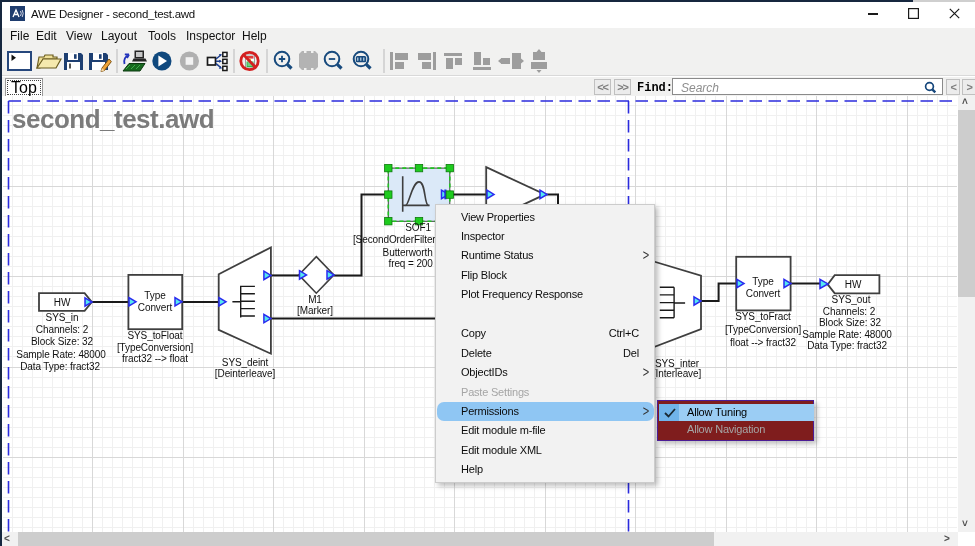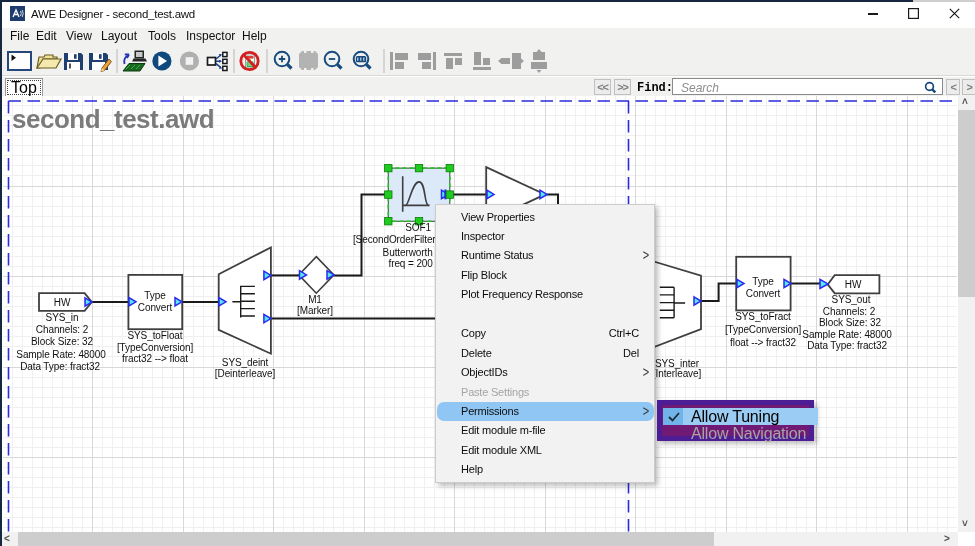--- a/index.html
+++ b/index.html
@@ -39,21 +39,21 @@
   .sbarrow { position:absolute; color:#4f4f4f; font-size:10px; font-weight:bold; }
   
   #cmenu { left:435px; top:204px; width:220px; height:279px; background:#f2f2f2; border:1px solid #cccccc; box-shadow:3px 3px 5px rgba(0,0,0,0.25); z-index:20; font-size:11px; letter-spacing:-0.2px; color:#0c0c0c; }
   .mrow { position:absolute; left:1px; width:217px; height:19.4px; line-height:19.4px; }
   .mtext { position:absolute; left:24px; }
   .msc { position:absolute; right:15px; }
   .marr { position:absolute; right:5px; font-size:11px; color:#333; transform:scaleY(1.3); }
   .dis { color:#a5a5a5; }
   #permrow { background:#8fc6f3; }
   
-  #smenu { left:657px; top:400px; width:157px; height:40.5px; background:#701a75; border:5px solid #4c1d95; box-shadow:3px 3px 5px rgba(0,0,0,0.25); z-index:21; font-size:16px; letter-spacing:-0.2px; }
+  #smenu { left:657px; top:400px; width:157px; height:40.5px; background:#7f1d1d; border:1px solid #4c1d95; box-shadow:3px 3px 5px rgba(0,0,0,0.25); z-index:21; font-size:11px; letter-spacing:-0.2px; }
   #srow1 { position:absolute; left:1px; top:2.6px; width:155px; height:17.8px; background:#9bcdf4; }
   #sgut { position:absolute; left:0px; top:0px; width:19.5px; height:17.8px; background:#70b4ea; }
   #srow2 { position:absolute; left:1px; top:20.4px; width:155px; height:27px; }
   .stext { position:absolute; left:28px; line-height:17.8px; }
 </style>
 </head>
 <body>
   <div class="abs" id="titlebar"></div>
   <div class="abs" id="appicon">
     <svg width="15" height="15" viewBox="0 0 15 15">

